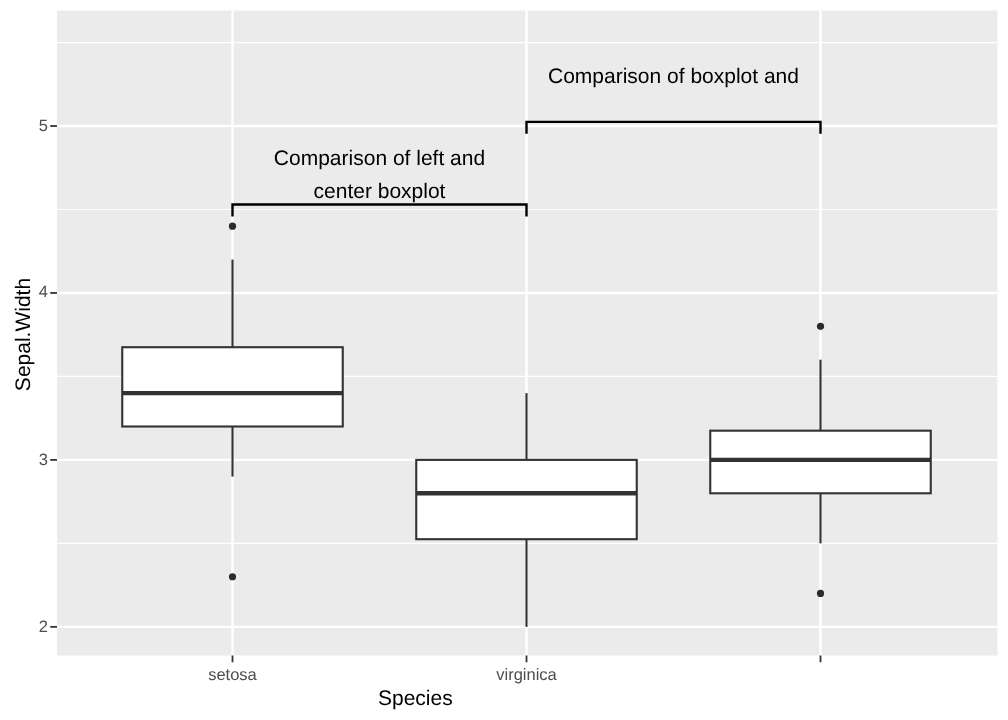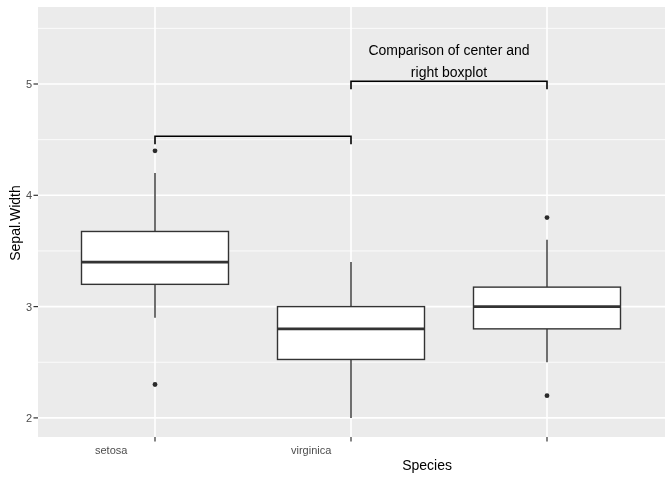--- a/index.html
+++ b/index.html
@@ -7,25 +7,25 @@
     position:relative;width:672px;height:480px;background:#fff;overflow:hidden;
     font-family:"Liberation Sans","DejaVu Sans",sans-serif;
   }
   #plot-svg{position:absolute;left:0;top:0;}
   .ytick{
     position:absolute;left:14px;width:18px;height:16px;line-height:16px;
     text-align:right;font-size:11px;color:#4D4D4D;
   }
   .xtick{
     position:absolute;top:443px;width:120px;height:14px;line-height:14px;
-    font-size:11px;color:#4D4D4D;
+    text-align:center;font-size:11px;color:#4D4D4D;
   }
   .axis-title-x{
     position:absolute;left:252px;top:457px;width:200px;height:16px;line-height:16px;
-    text-align:right;font-size:14px;color:#000;
+    text-align:left;font-size:14px;color:#000;
   }
   .axis-title-y{
     position:absolute;left:-85px;top:215px;width:200px;height:16px;line-height:16px;
     text-align:center;font-size:14px;color:#000;
     transform:rotate(-90deg);
   }
   .annot{
     position:absolute;width:300px;text-align:center;
     font-size:14px;line-height:22px;color:#000;
   }
@@ -79,19 +79,22 @@
   <div class="ytick" style="top:187px">4</div>
   <div class="ytick" style="top:299px">3</div>
   <div class="ytick" style="top:410px">2</div>
 
   <div class="xtick" style="left:95px">setosa</div>
   <div class="xtick" style="left:291px">virginica</div>
 
   <div class="axis-title-y">Sepal.Width</div>
   <div class="axis-title-x">Species</div>
 
+  <div class="annot" style="left:103px;top:94px">
+    <div>Comparison of left and</div>
+    <div>center boxplot</div>
+  </div>
 
   <div class="annot" style="left:299px;top:39px">
-    <div>Comparison of center and</div>
-    <div>right boxplot</div>
+    <div>Comparison of boxplot and</div>
   </div>
 
 </div>
 
 </body></html>

